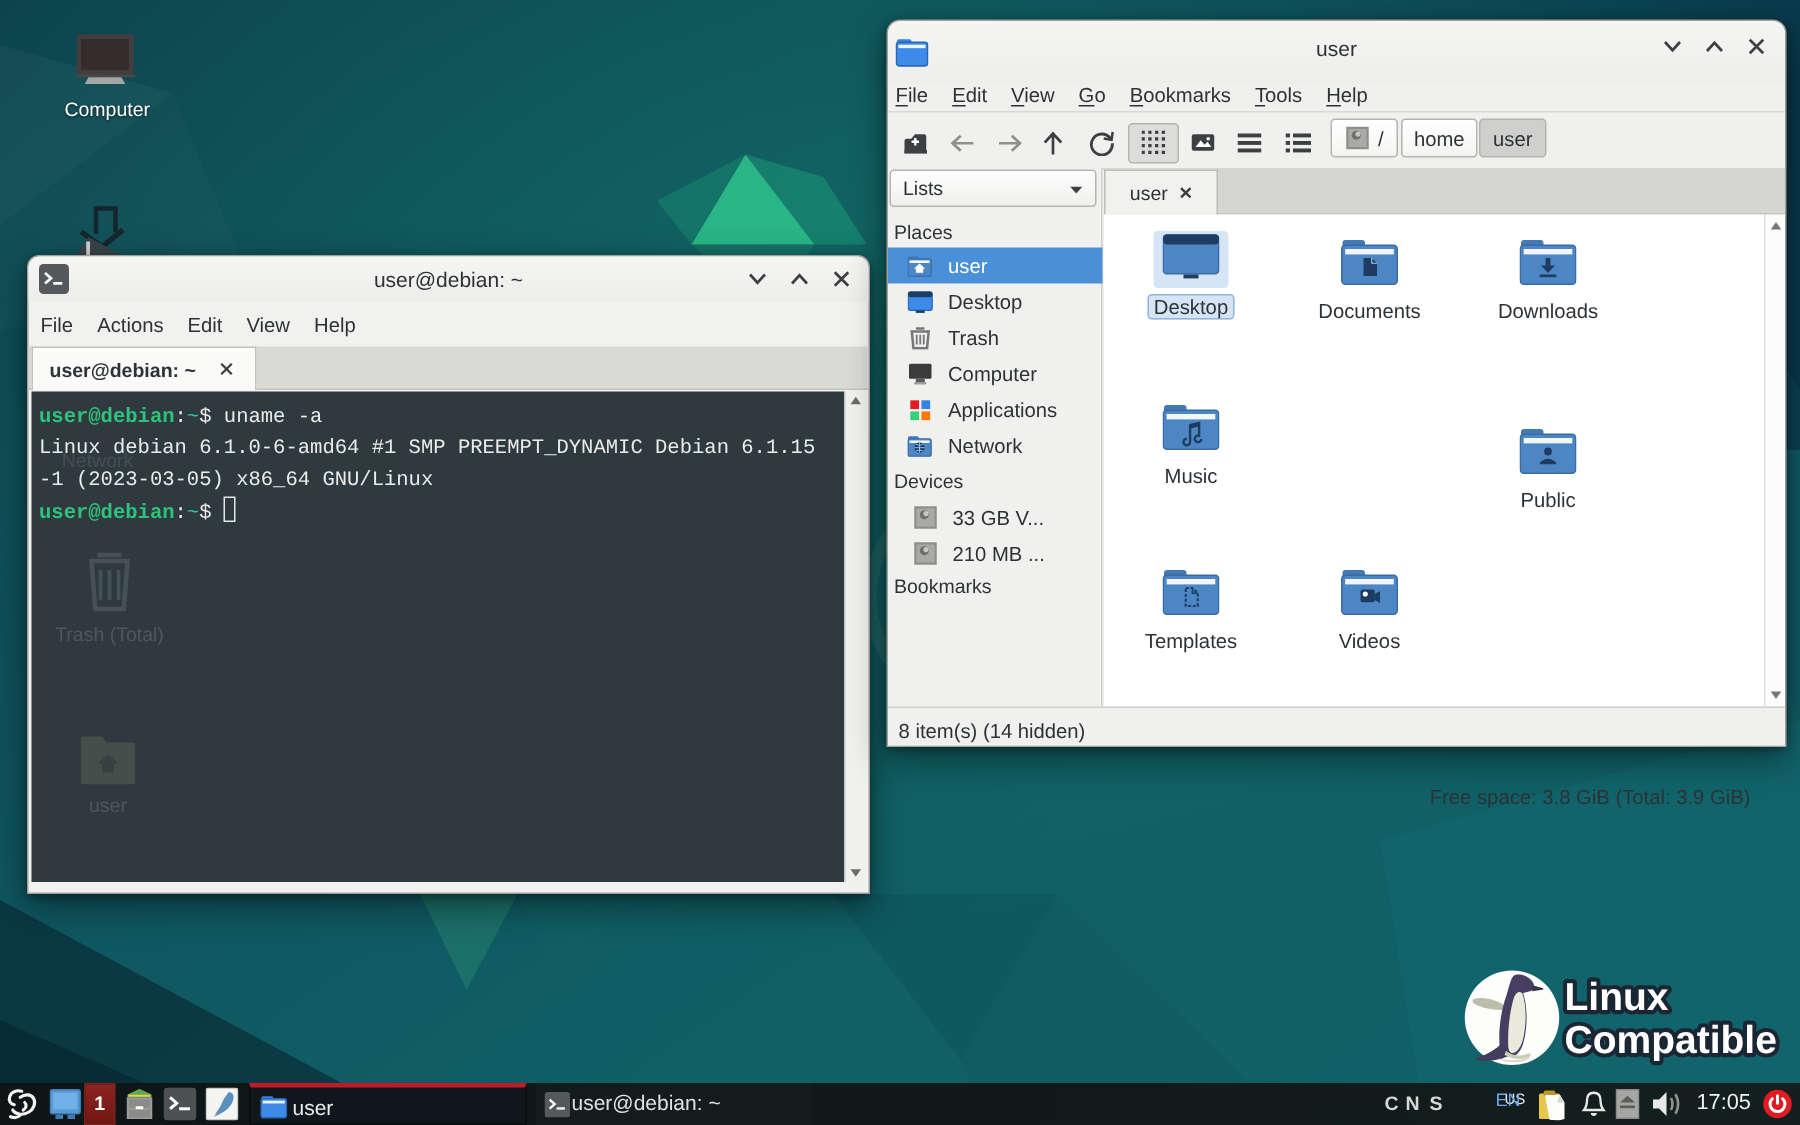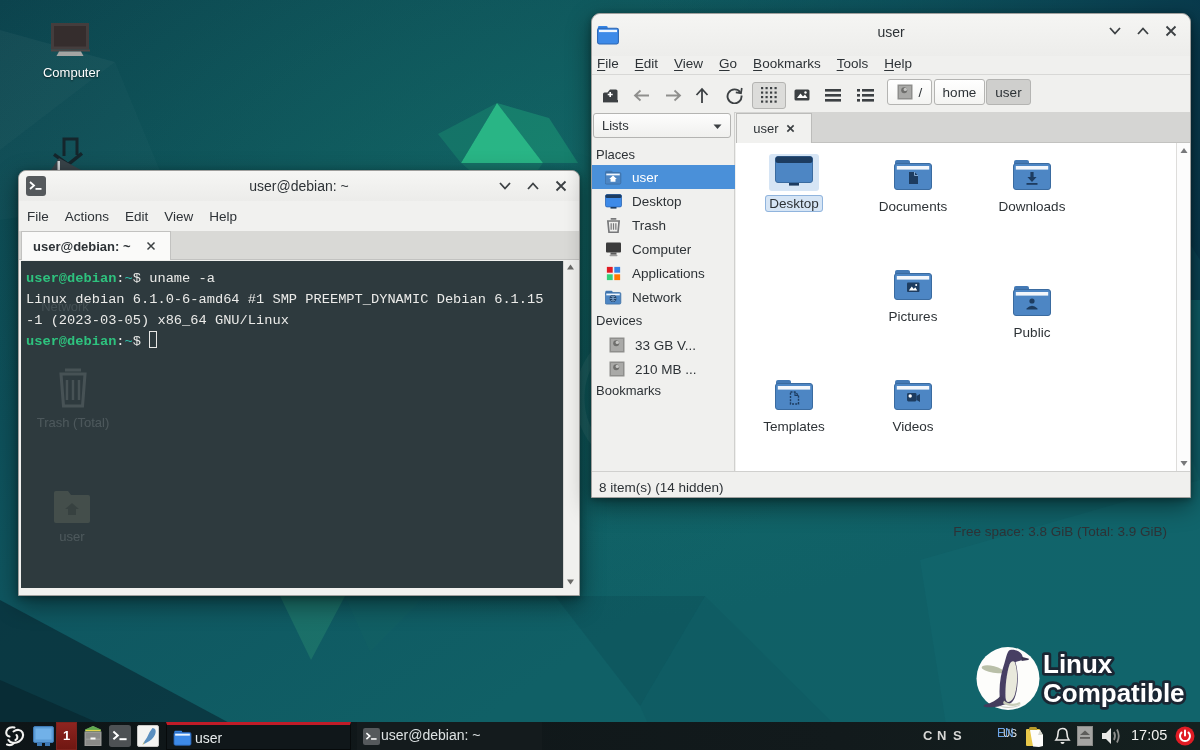--- a/index.html
+++ b/index.html
@@ -364,28 +364,27 @@
         </div>
         <div class="cell" style="left:241px;top:16px;">
           <svg width="38" height="31" viewBox="0 0 38 31">
                 <use href="#folder38"></use>
                 <path d="M17.4 13 h3.2 v5 h3 L19 23 l-4.6-5 h3 Z" fill="#1d3c60"></path>
                 <rect x="13.5" y="24" width="11" height="1.8" fill="#1d3c60"></rect>
               </svg>
           <div class="lbl">Downloads</div>
         </div>
 
-        <div class="cell" style="left:122px;top:126px;">
+        <div class="cell" style="left:3px;top:126px;">
           <svg width="38" height="31" viewBox="0 0 38 31">
                 <use href="#folder38"></use>
-                <rect x="13" y="13.5" width="12.5" height="9.5" rx="1" fill="#1d3c60"></rect>
-                <path d="M14.8 21.5 L17.8 17.5 L19.8 20 L21.3 18.3 L23.3 21.5 Z" fill="#fff"></path>
-                <circle cx="22.2" cy="16" r="1" fill="#fff"></circle>
+                <path d="M16.2 23.5 a2.2 2.2 0 1 0 2.2 2.2 V14.5 l6-1.5 v8.5 a2.2 2.2 0 1 0 1.5 2.1" fill="none" stroke="#1d3c60" stroke-width="1.6"></path>
+                <path d="M18.4 14 l6.2-1.6 v2.8 l-6.2 1.6 Z" fill="#1d3c60"></path>
               </svg>
-          <div class="lbl">Pictures</div>
+          <div class="lbl">Music</div>
         </div>
         <div class="cell" style="left:241px;top:142px;">
           <svg width="38" height="31" viewBox="0 0 38 31">
                 <use href="#folder38"></use>
                 <circle cx="19" cy="16" r="2.6" fill="#1d3c60"></circle>
                 <path d="M13.5 23.5 q5.5-5.5 11 0 V24.5 h-11 Z" fill="#1d3c60"></path>
               </svg>
           <div class="lbl">Public</div>
         </div>
 

